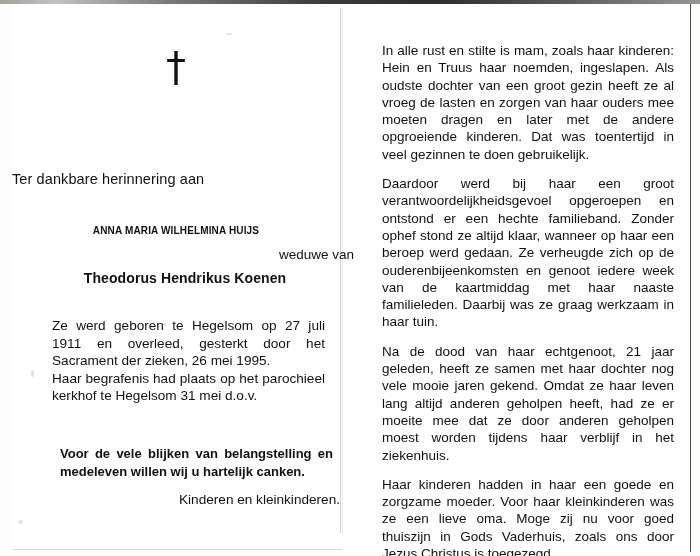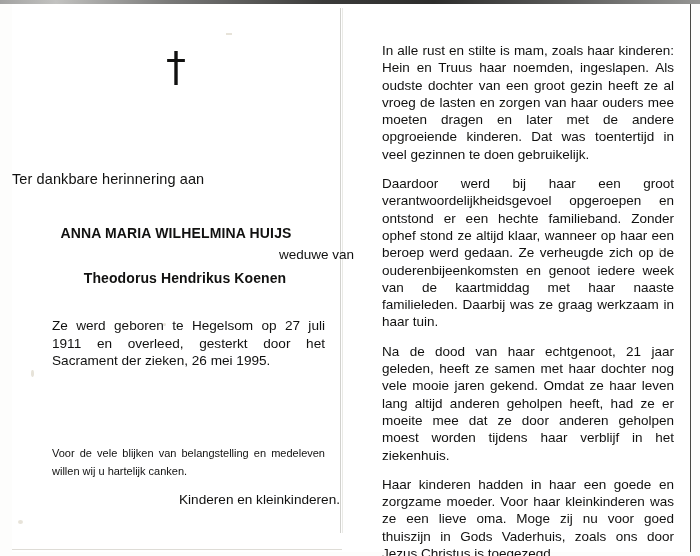--- a/index.html
+++ b/index.html
@@ -101,21 +101,21 @@
     text-align: left;
     font-size: 14.5px;
     letter-spacing: .1px;
   }
   .deceased-name {
     position: absolute;
     top: 225px;
     left: 0;
     width: 328px;
     text-align: center;
-    font-size: 14px;
+    font-size: 10px;
     font-weight: bold;
     letter-spacing: .15px;
   }
   .relation {
     position: absolute;
     top: 247px;
     left: 14px;
     width: 328px;
     text-align: right;
     font-size: 13.5px;
@@ -137,26 +137,27 @@
     width: 273px;
     font-size: 13.6px;
     line-height: 17.6px;
     text-align: justify;
     text-justify: inter-word;
   }
   .life-details p { margin: 0; }
   .thanks-note {
     position: absolute;
     top: 445px;
-    left: 40px;
+    left: 48px;
     width: 273px;
-    font-size: 11px;
+    font-size: 13px;
     line-height: 17.6px;
     text-align: justify;
     text-justify: inter-word;
+    font-weight: bold;
   }
   .thanks-note p { margin: 0; }
   .signature {
     position: absolute;
     top: 492px;
     left: 0;
     width: 328px;
     text-align: right;
     font-size: 13.6px;
   }
@@ -207,20 +208,21 @@
     <div class="dedication">Ter dankbare herinnering aan</div>
 
     <div class="deceased-name">ANNA MARIA WILHELMINA HUIJS</div>
 
     <div class="relation">weduwe van</div>
 
     <div class="spouse-name">Theodorus Hendrikus Koenen</div>
 
     <div class="life-details">
       <p>Ze werd geboren te Hegelsom op 27 juli 1911 en overleed, gesterkt door het Sacrament der zieken, 26 mei 1995.</p>
+      <p>Haar begrafenis had plaats op het parochieel kerkhof te Hegelsom 31 mei d.o.v.</p>
     </div>
 
     <div class="thanks-note">
       <p>Voor de vele blijken van belangstelling en medeleven willen wij u hartelijk canken.</p>
     </div>
 
     <div class="signature">Kinderen en kleinkinderen.</div>
   </div>
 
   <div class="page page-right">

